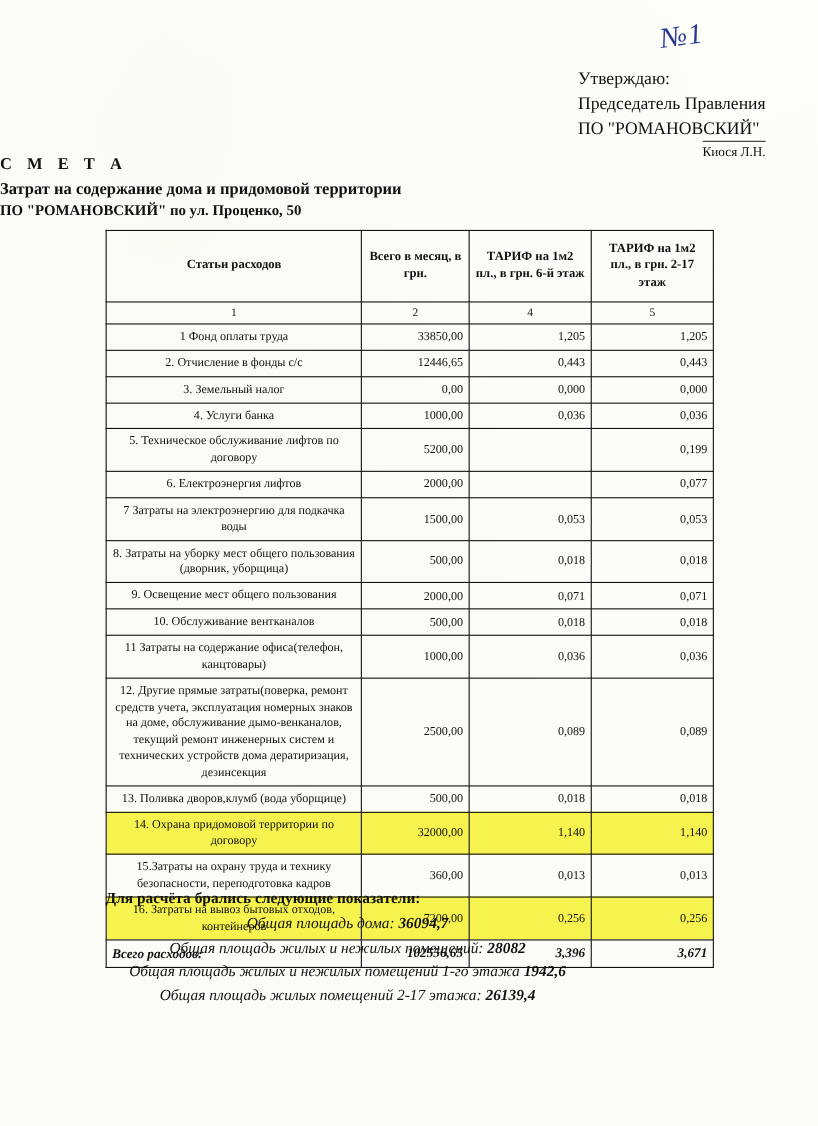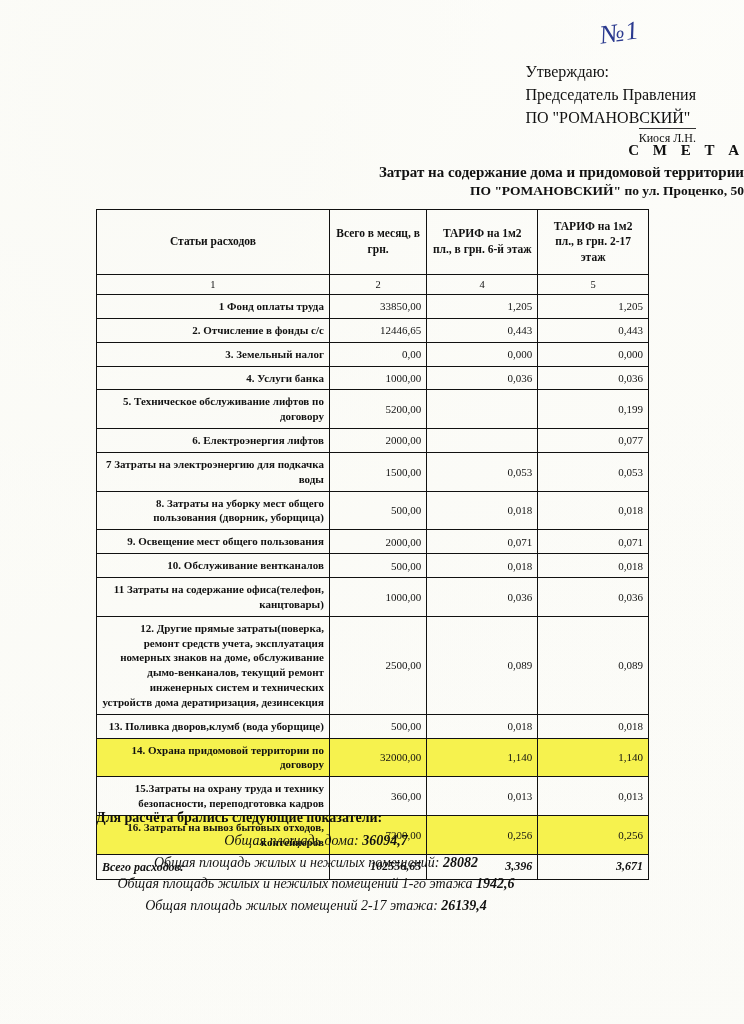--- a/index.html
+++ b/index.html
@@ -59,21 +59,21 @@
     font-size: 12px;
     border-top: 1px solid #333;
     padding-top: 2px;
     white-space: nowrap;
   }
   .title-block {
     position: absolute;
     top: 142px;
     left: 0;
     width: 744px;
-    text-align: right;
+    text-align: left;
   }
   .title-main {
     font-size: 15px;
     font-weight: bold;
     letter-spacing: 5px;
     margin-bottom: 5px;
   }
   .title-sub1 {
     font-size: 15px;
     font-weight: bold;
@@ -106,23 +106,22 @@
   .col-name { width: 243px; margin-left: 36px; }
   .col-total { width: 92px; }
   .col-t1 { width: 109px; }
   .col-t2 { width: 109px; }
   .numrow td {
     text-align: center;
     font-size: 10.5px;
     padding: 1px 4px;
   }
   td.name {
-    text-align: right;
+    text-align: center;
     line-height: 1.35;
-    font-weight: bold;
   }
   td.num {
     text-align: right;
   }
   tr.hl td {
     background: #f6f24e;
   }
   tr.total td {
     font-weight: bold;
     font-style: italic;

